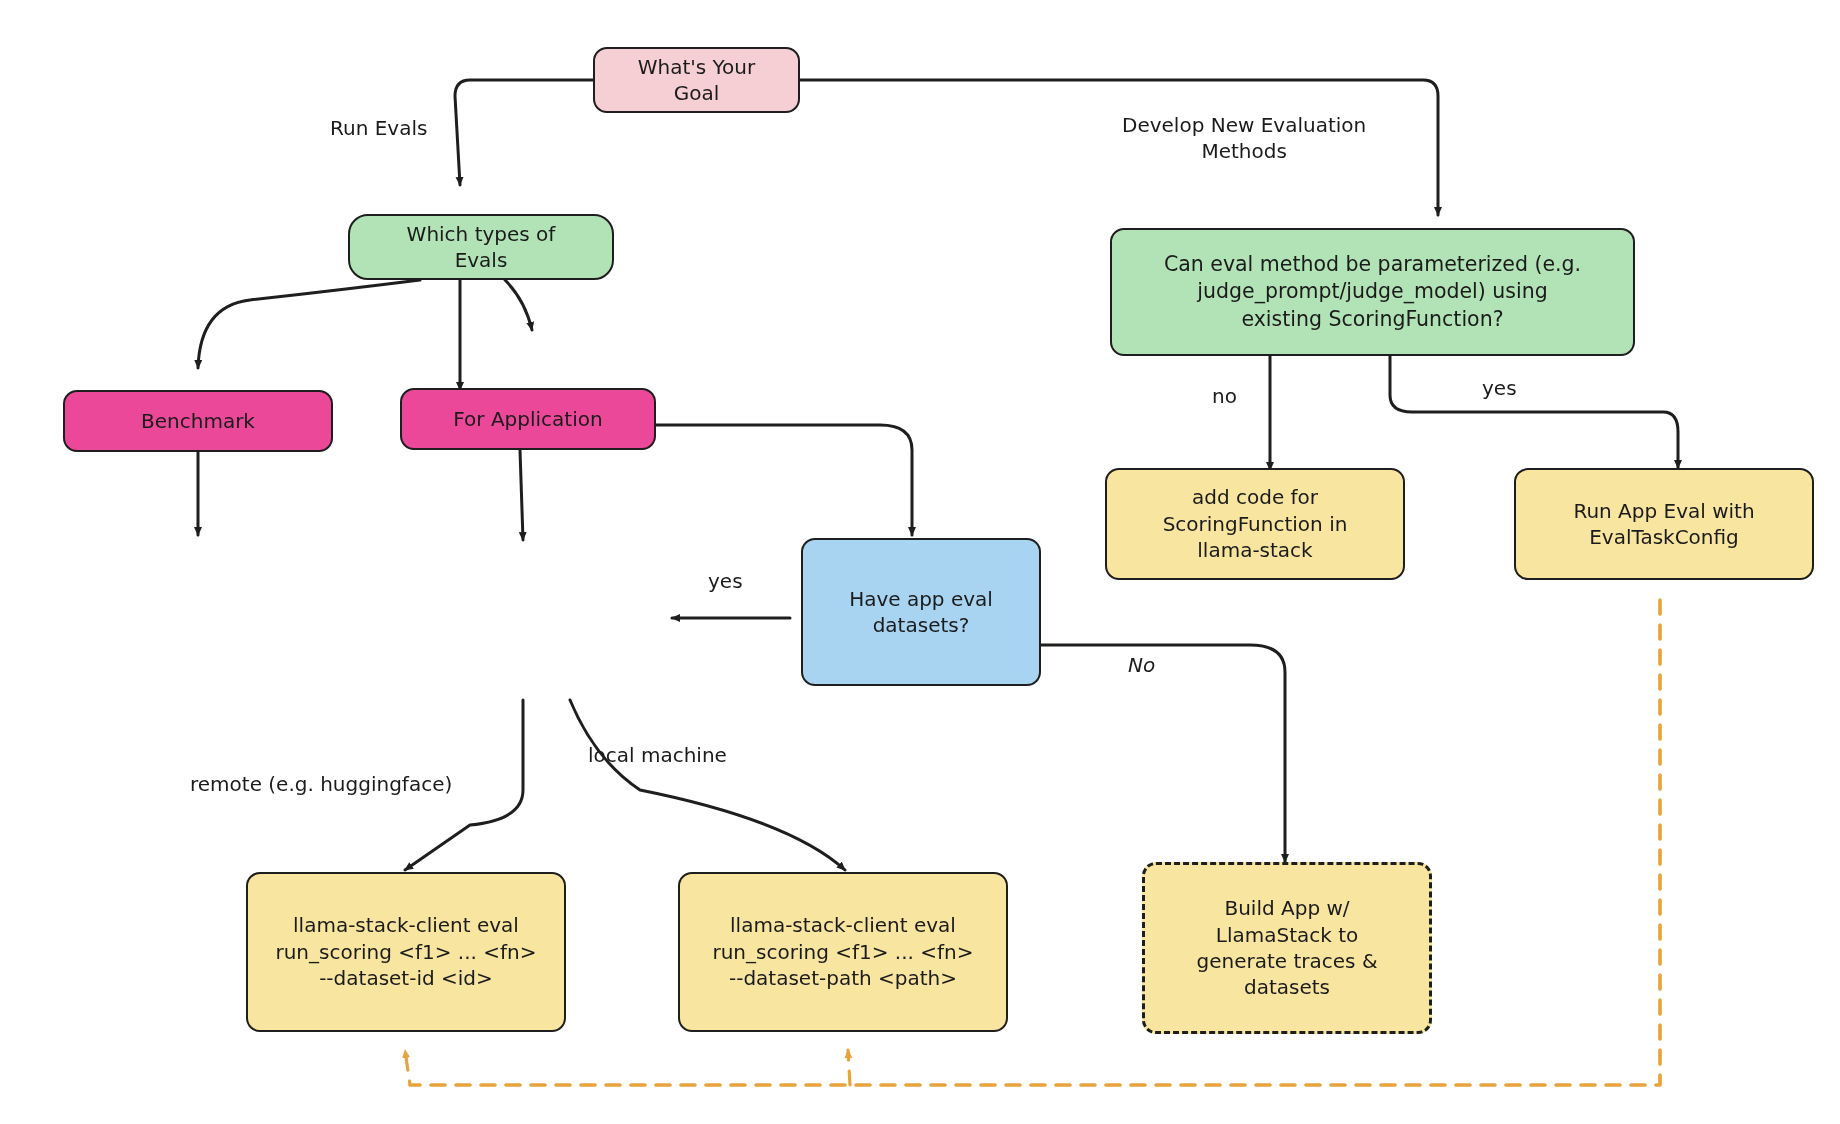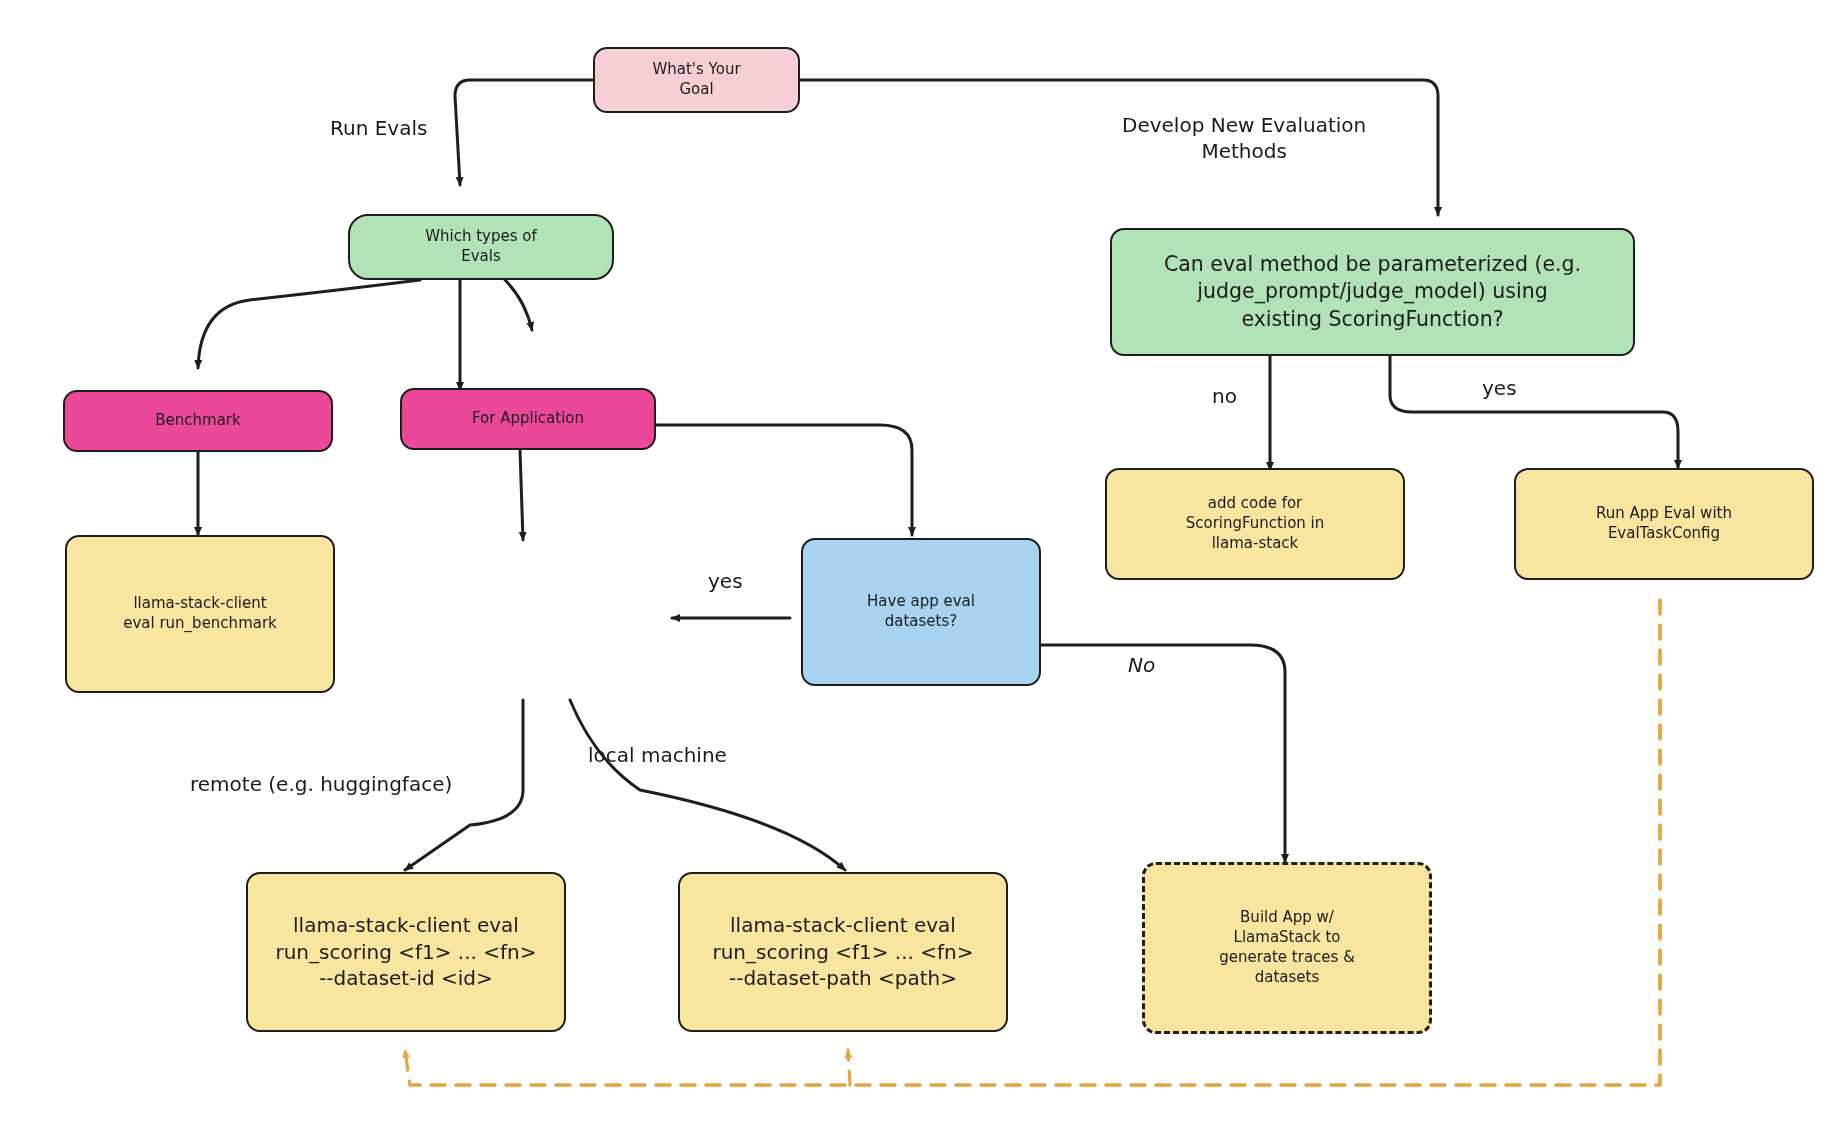--- a/index.html
+++ b/index.html
@@ -25,21 +25,21 @@
   }
   .node {
     position: absolute;
     box-sizing: border-box;
     display: flex;
     align-items: center;
     justify-content: center;
     text-align: center;
     border: 2.5px solid #1e1e1e;
     border-radius: 14px;
-    font-size: 15px;
+    font-size: 20px;
     line-height: 1.32;
     color: #1b1b1b;
     padding: 6px 10px;
     white-space: pre-line;
   }
   .n-pink   { background: #f5cfd4; }
   .n-green  { background: #b2e3b6; }
   .n-white  { background: #ec4899; }
   .n-yellow { background: #f8e6a0; }
   .n-blue   { background: #a8d4f2; }
@@ -119,22 +119,20 @@
 
   <div class="node n-white" style="left:400px; top:388px; width:256px; height:62px;">For Application</div>
 
   <div class="node n-yellow" style="left:1105px; top:468px; width:300px; height:112px;">add code for
 ScoringFunction in
 llama-stack</div>
 
   <div class="node n-yellow" style="left:1502px; top:468px; width:300px; height:112px;margin-left:12px;">Run App Eval with
 EvalTaskConfig</div>
 
-  <div class="node n-yellow" style="left:65px; top:535px; width:270px; height:158px;">llama-stack-client
-eval run_benchmark</div>
 
 
   <div class="node n-blue" style="left:790px; top:538px; width:240px; height:148px;margin-left:11px;">Have app eval
 datasets?</div>
 
   <div class="node n-yellow" style="left:246px; top:872px; width:320px; height:160px; font-size:20px;">llama-stack-client eval
 run_scoring &lt;f1&gt; ... &lt;fn&gt;
 --dataset-id &lt;id&gt;</div>
 
   <div class="node n-yellow" style="left:678px; top:872px; width:330px; height:160px; font-size:20px;">llama-stack-client eval

